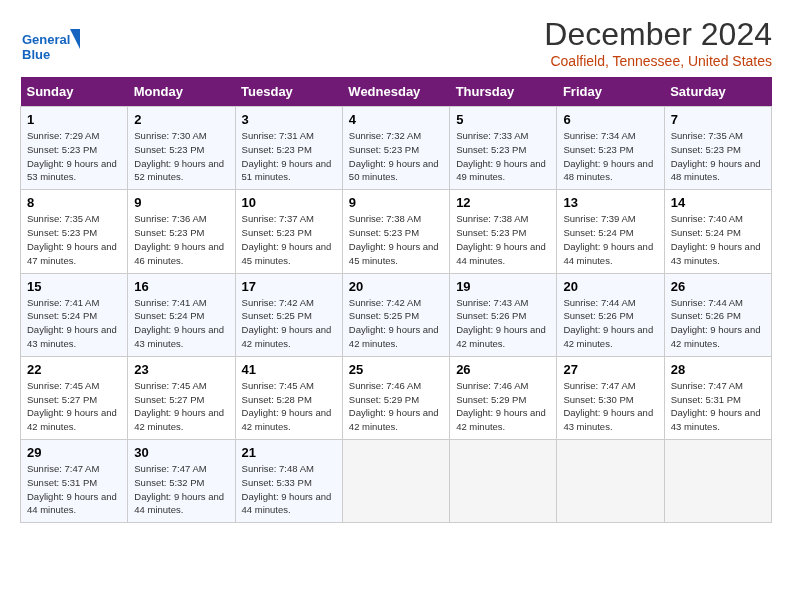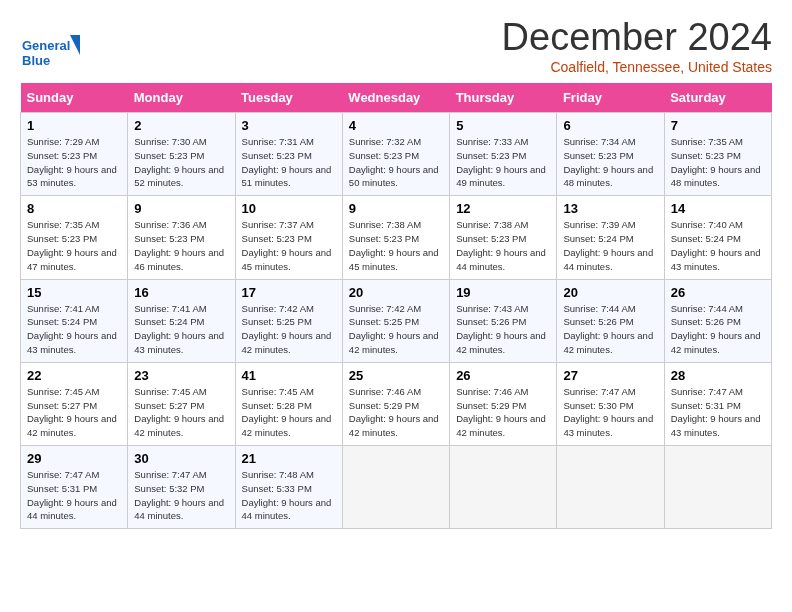--- a/index.html
+++ b/index.html
@@ -18,35 +18,35 @@
     }
     .logo {
       display: flex;
       align-items: center;
       gap: 4px;
     }
     .title-block {
       text-align: right;
     }
     .month-title {
-      font-size: 38px;
+      font-size: 32px;
       font-weight: normal;
       color: #333;
     }
     .location {
       font-size: 14px;
       color: #c2410c;
     }
     table {
       width: 100%;
       border-collapse: collapse;
       font-size: 10.5px;
     }
     thead tr th {
-      background-color: #ec4899;
+      background-color: #701a75;
       color: #fff;
       padding: 7px 6px;
       text-align: left;
       font-size: 13px;
       font-weight: bold;
     }
     tbody tr td {
       border: 1px solid #ccc;
       vertical-align: top;
       padding: 5px 6px;

